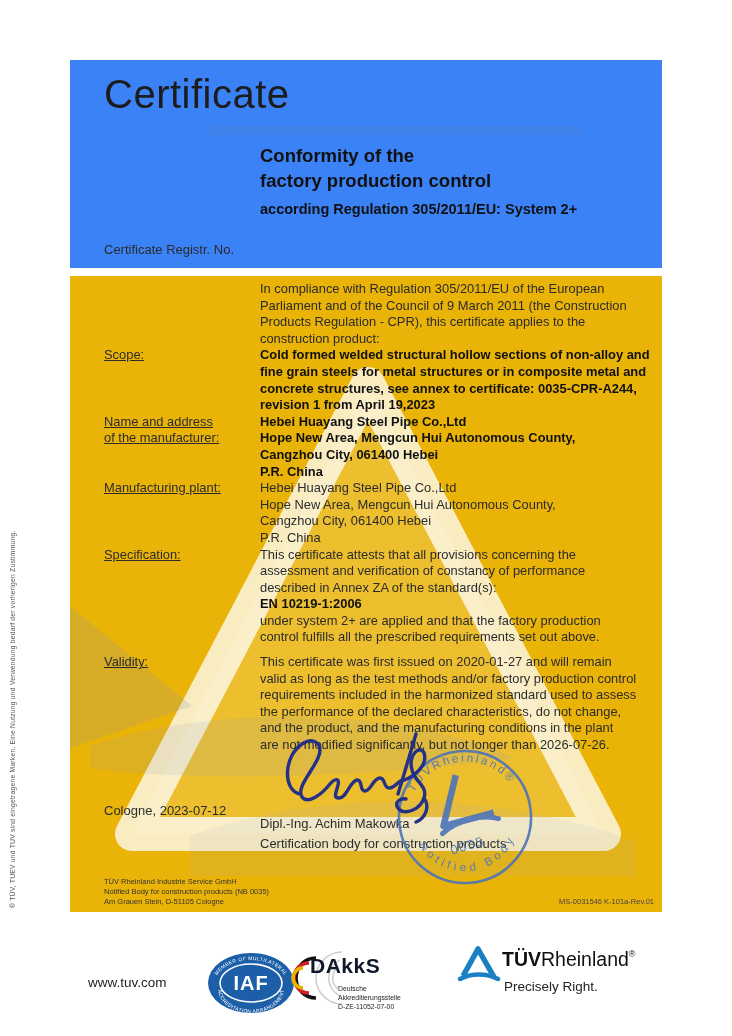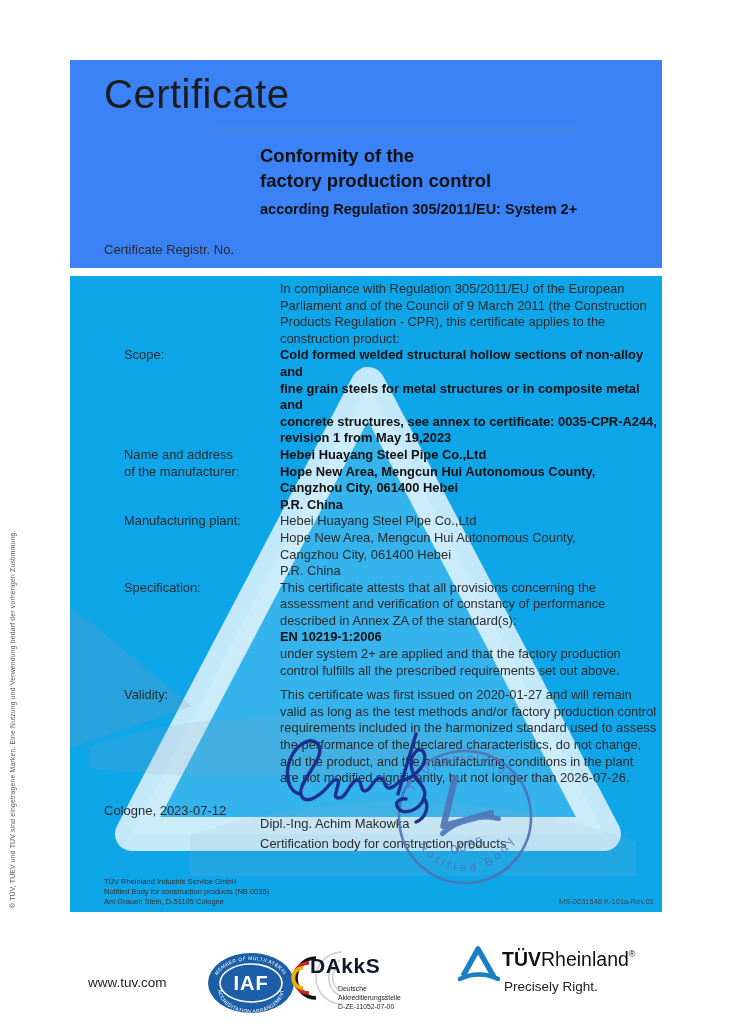--- a/index.html
+++ b/index.html
@@ -15,24 +15,24 @@
   
   #box-title{left:70px;top:60px;width:592px;height:208px;background:#3b82f6;}
   #cert-title{left:34px;top:12px;font-size:40px;color:#1c1c1c;letter-spacing:.5px;}
   #cert-subtitle{left:190px;top:84px;font-size:18.5px;font-weight:bold;color:#111;line-height:1.35;}
   #cert-regulation{left:190px;top:141px;font-size:14.5px;font-weight:bold;color:#111;}
   #registr-label{left:34px;top:182px;font-size:13px;color:#2b2b2b;}
   #registr-value{left:190px;top:181px;font-size:13.5px;font-weight:bold;color:#111;margin-top:32px;}
   .band{background:rgba(125,140,160,0.12);}
 
   
-  #box-body{left:70px;top:276px;width:592px;height:636px;background:#0ea5e9;}
+  #box-body{left:70px;top:276px;width:592px;height:636px;background:#eab308;}
   #body-content{left:0;top:5px;width:592px;}
   .row{display:flex;font-size:12.9px;line-height:16.6px;color:#2b2b2b;}
-  .row .lbl{width:156px;padding-left:54px;flex:none;}
+  .row .lbl{width:156px;padding-left:34px;flex:none;text-decoration:underline;}
   .row .val{width:398px;}
   .bold{font-weight:bold;color:#101010;}
   .mt10{}
   .mt8{margin-top:8px;}
 
   #wm{left:0;top:0;z-index:0;}
   #body-content,#sig-zone{z-index:2;}
 
   #place-date{left:34px;top:527px;font-size:13px;color:#2b2b2b;}
   #signer{left:190px;top:538px;font-size:13px;line-height:1.55;color:#2b2b2b;}
@@ -84,21 +84,21 @@
       <div class="val pre">In compliance with Regulation 305/2011/EU of the European
 Parliament and of the Council of 9 March 2011 (the Construction
 Products Regulation - CPR), this certificate applies to the
 construction product:</div>
     </div>
     <div class="row">
       <div class="lbl">Scope:</div>
       <div class="val pre bold">Cold formed welded structural hollow sections of non-alloy and
 fine grain steels for metal structures or in composite metal and
 concrete structures, see annex to certificate: 0035-CPR-A244,
-revision 1 from May 19,2023</div>
+revision 1 from April 19,2023</div>
     </div>
     <div class="row">
       <div class="lbl pre">Name and address
 of the manufacturer:</div>
       <div class="val pre bold">Hebei Huayang Steel Pipe Co.,Ltd
 Hope New Area, Mengcun Hui Autonomous County,
 Cangzhou City, 061400 Hebei
 P.R. China</div>
     </div>
     <div class="row">

